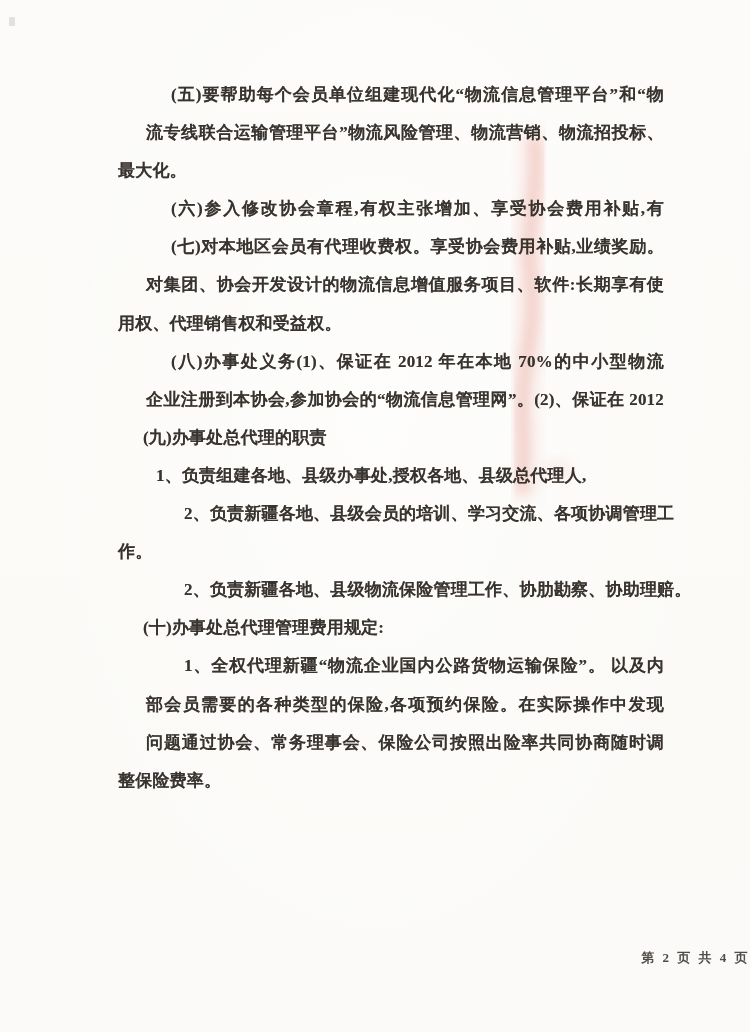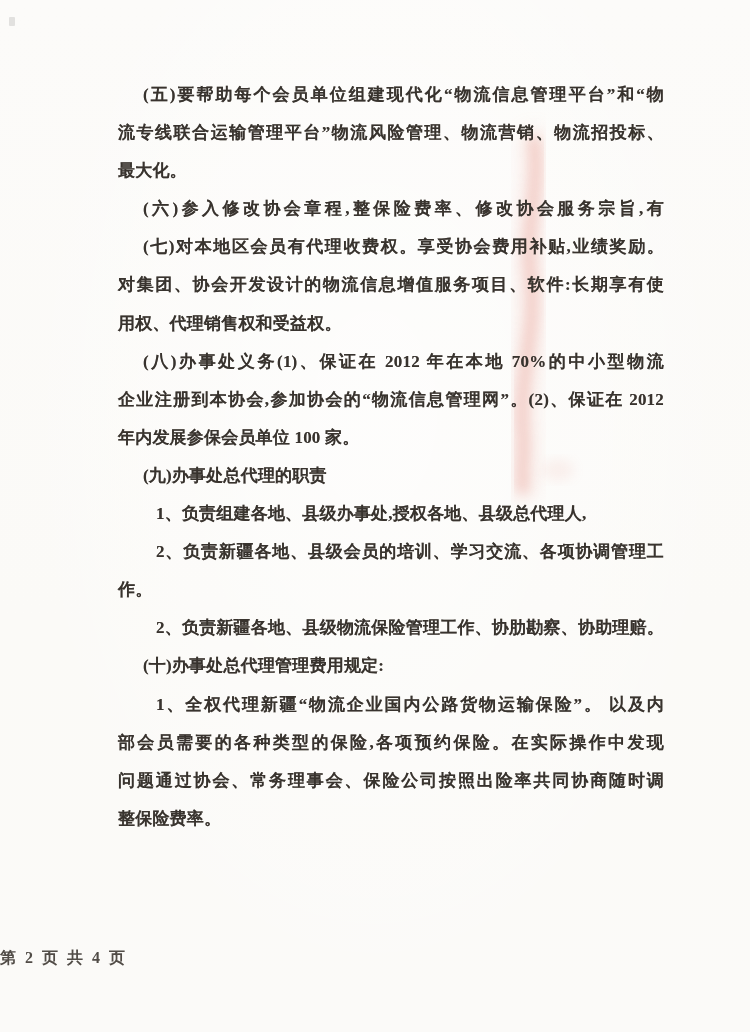--- a/index.html
+++ b/index.html
@@ -51,32 +51,33 @@
     line-height: 38.1px;
     font-size: 17px;
     font-weight: 600;
     white-space: nowrap;
     letter-spacing: 0.2px;
     text-shadow: 0 0 0.6px rgba(70, 62, 55, 0.55);
   }
   .line.j {
     text-align: justify;
     text-align-last: justify;
+    margin-left: 28px;
   }
   .line.ind-para { padding-left: 25px; }
   .line.ind-num  { padding-left: 38px; }
   .doc-footer {
     position: absolute;
     left: 0;
     right: 0;
     top: 946px;
     height: 24px;
     line-height: 24px;
-    text-align: left;
-    font-size: 16px;
+    text-align: right;
+    font-size: 13px;
     font-weight: 600;
     letter-spacing: 2.5px;
     color: var(--footer-ink, #514c47);
   }
 </style>
 </head>
 <body style="--paper: #fcfbf9; --ink: #38332e; --footer-ink: #514c47;">
 
 <div class="page">
 
@@ -93,27 +94,26 @@
     <path d="M534 142 C540 190 524 230 531 280 C537 330 518 380 523 432 C525 455 521 470 523 488" fill="none" stroke="#eba99f" stroke-width="12" stroke-linecap="round" opacity="0.45" filter="url(#soft)"></path>
     <ellipse cx="558" cy="470" rx="16" ry="11" fill="#eba99f" opacity="0.14" filter="url(#soft)"></ellipse>
   </svg>
 
   <div class="corner-mark"></div>
 
   <div class="doc-body">
       <div class="line j ind-para">(五)要帮助每个会员单位组建现代化“物流信息管理平台”和“物</div>
       <div class="line j">流专线联合运输管理平台”物流风险管理、物流营销、物流招投标、</div>
       <div class="line">最大化。</div>
-      <div class="line j ind-para">(六)参入修改协会章程,整保险费率、修改协会服务宗旨,有</div>
+      <div class="line j ind-para">(六)参入修改协会章程,有权主张增加、享受协会费用补贴,有</div>
       <div class="line j ind-para">(七)对本地区会员有代理收费权。享受协会费用补贴,业绩奖励。</div>
       <div class="line j">对集团、协会开发设计的物流信息增值服务项目、软件:长期享有使</div>
       <div class="line">用权、代理销售权和受益权。</div>
       <div class="line j ind-para">(八)办事处义务(1)、保证在 2012 年在本地 70%的中小型物流</div>
       <div class="line j">企业注册到本协会,参加协会的“物流信息管理网”。(2)、保证在 2012</div>
-      <div class="line">年内发展参保会员单位 100 家。</div>
       <div class="line ind-para">(九)办事处总代理的职责</div>
       <div class="line ind-num">1、负责组建各地、县级办事处,授权各地、县级总代理人,</div>
       <div class="line j ind-num">2、负责新疆各地、县级会员的培训、学习交流、各项协调管理工</div>
       <div class="line">作。</div>
       <div class="line j ind-num">2、负责新疆各地、县级物流保险管理工作、协肋勘察、协助理赔。</div>
       <div class="line ind-para">(十)办事处总代理管理费用规定:</div>
       <div class="line j ind-num">1、全权代理新疆“物流企业国内公路货物运输保险”。 以及内</div>
       <div class="line j">部会员需要的各种类型的保险,各项预约保险。在实际操作中发现</div>
       <div class="line j">问题通过协会、常务理事会、保险公司按照出险率共同协商随时调</div>
       <div class="line">整保险费率。</div>

